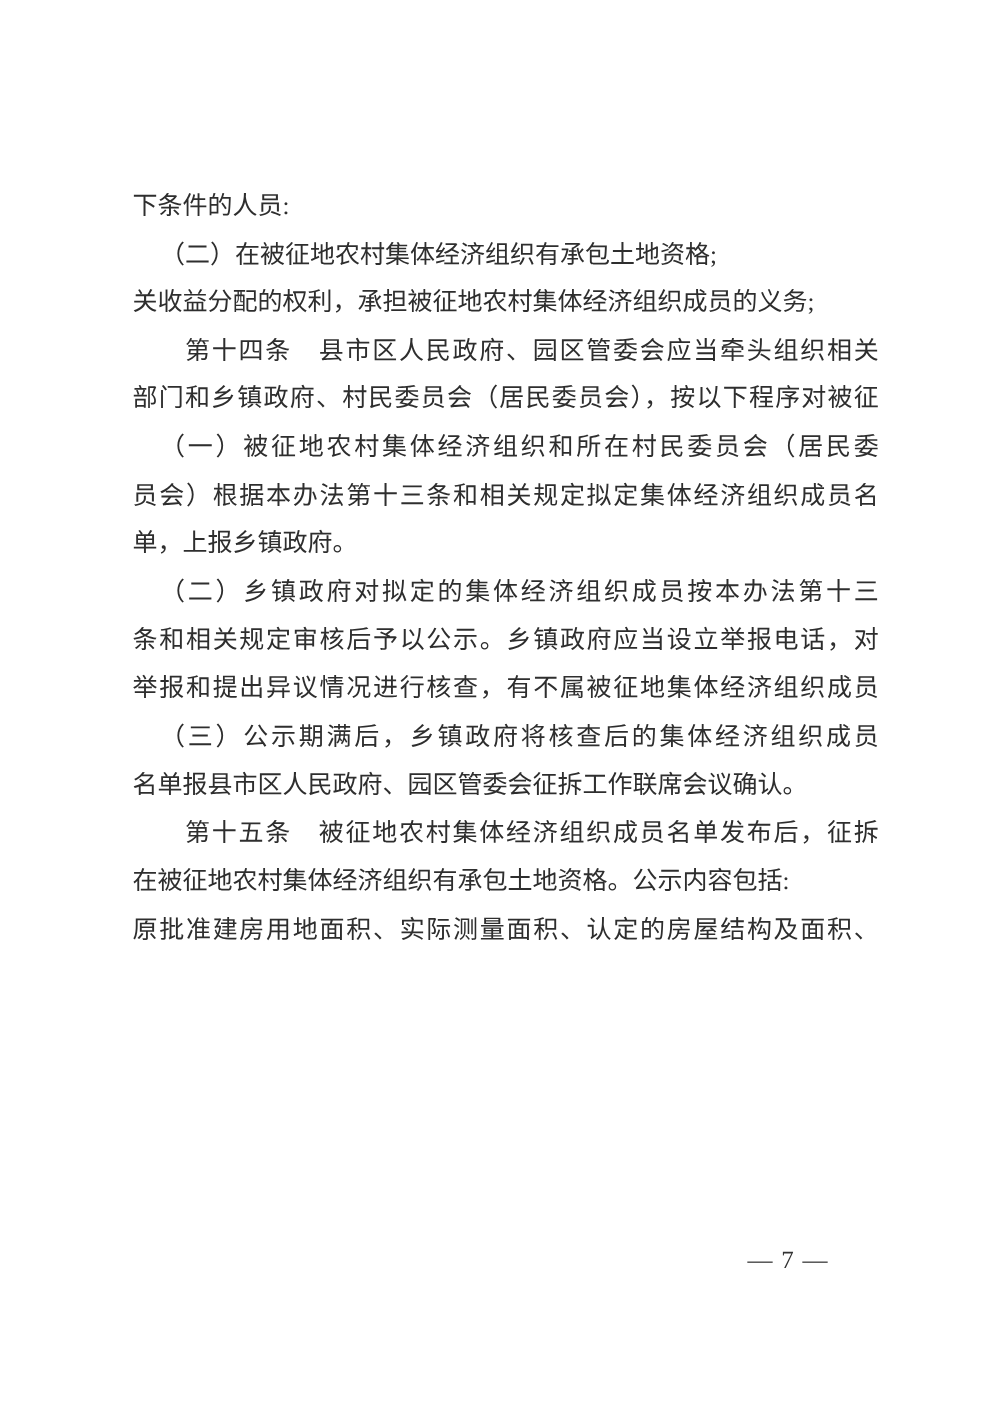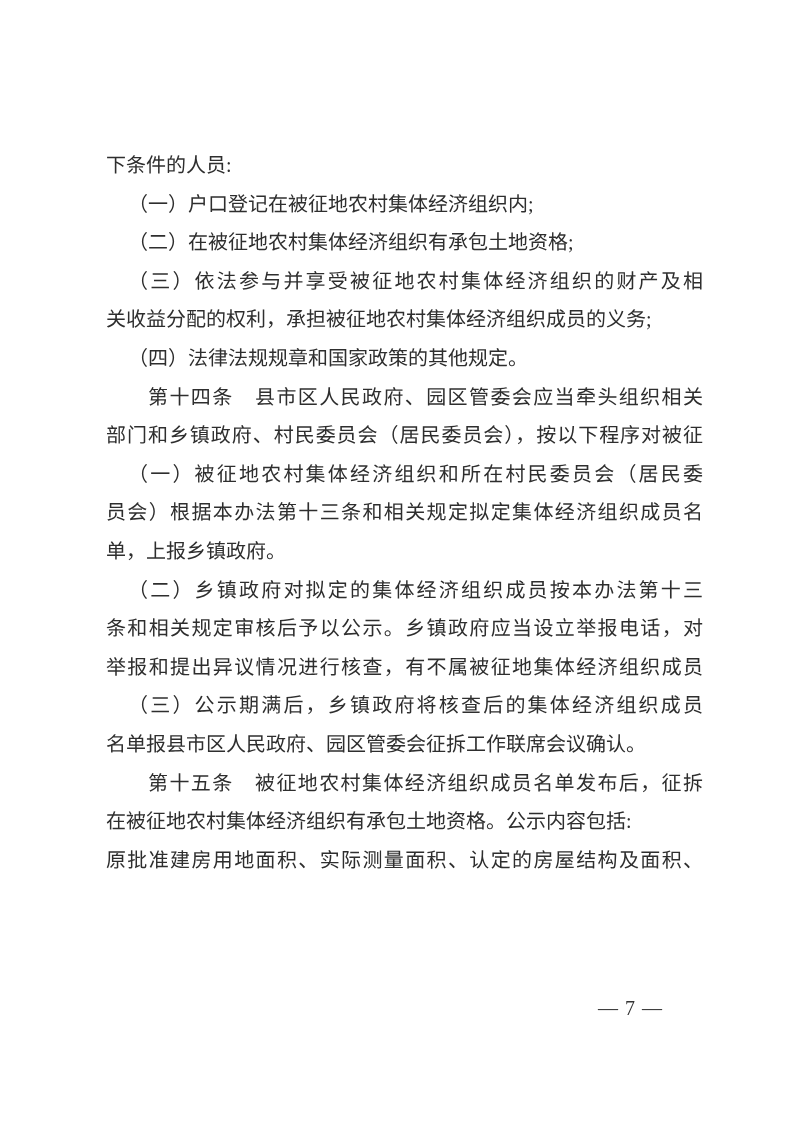--- a/index.html
+++ b/index.html
@@ -45,25 +45,22 @@
     letter-spacing: 1px;
     white-space: nowrap;
   }
 </style>
 </head>
 <body>
 
 <div class="page">
   <div class="body-text">
       <div class="line"><span>下条件的人员:</span></div>
-      <div class="line ind1"><span>（一）户口登记在被征地农村集体经济组织内;</span></div>
       <div class="line ind1"><span>（二）在被征地农村集体经济组织有承包土地资格;</span></div>
-      <div class="line fill ind1"><span>（三）依法参与并享受被征地农村集体经济组织的财产及相</span></div>
       <div class="line"><span>关收益分配的权利，承担被征地农村集体经济组织成员的义务;</span></div>
-      <div class="line ind1"><span>（四）法律法规规章和国家政策的其他规定。</span></div>
       <div class="line fill ind2"><span class="b">第十四条</span><span>　县市区人民政府、园区管委会应当牵头组织相关</span></div>
       <div class="line fill"><span>部门和乡镇政府、村民委员会（居民委员会），按以下程序对被征</span></div>
       <div class="line fill ind1"><span>（一）被征地农村集体经济组织和所在村民委员会（居民委</span></div>
       <div class="line fill"><span>员会）根据本办法第十三条和相关规定拟定集体经济组织成员名</span></div>
       <div class="line"><span>单，上报乡镇政府。</span></div>
       <div class="line fill ind1"><span>（二）乡镇政府对拟定的集体经济组织成员按本办法第十三</span></div>
       <div class="line fill"><span>条和相关规定审核后予以公示。乡镇政府应当设立举报电话，对</span></div>
       <div class="line fill"><span>举报和提出异议情况进行核查，有不属被征地集体经济组织成员</span></div>
       <div class="line fill ind1"><span>（三）公示期满后，乡镇政府将核查后的集体经济组织成员</span></div>
       <div class="line"><span>名单报县市区人民政府、园区管委会征拆工作联席会议确认。</span></div>

